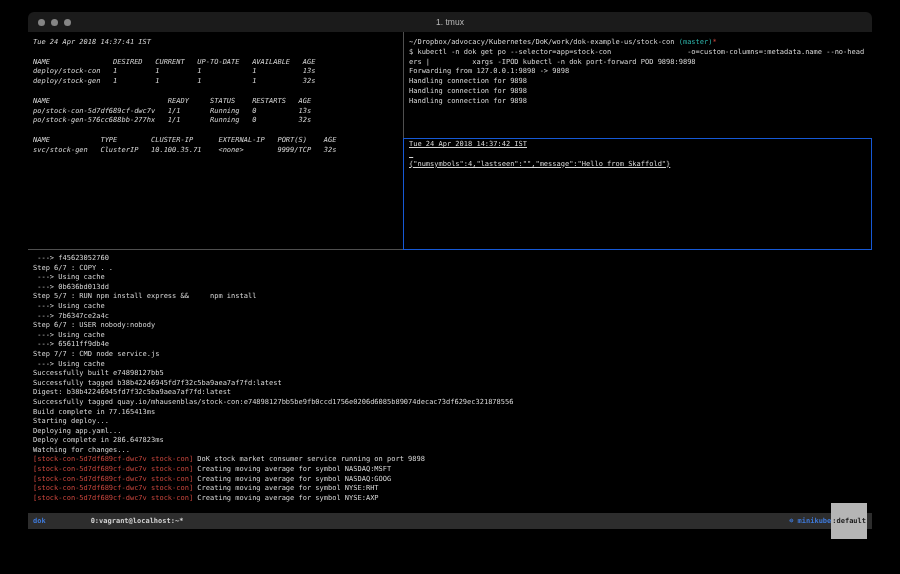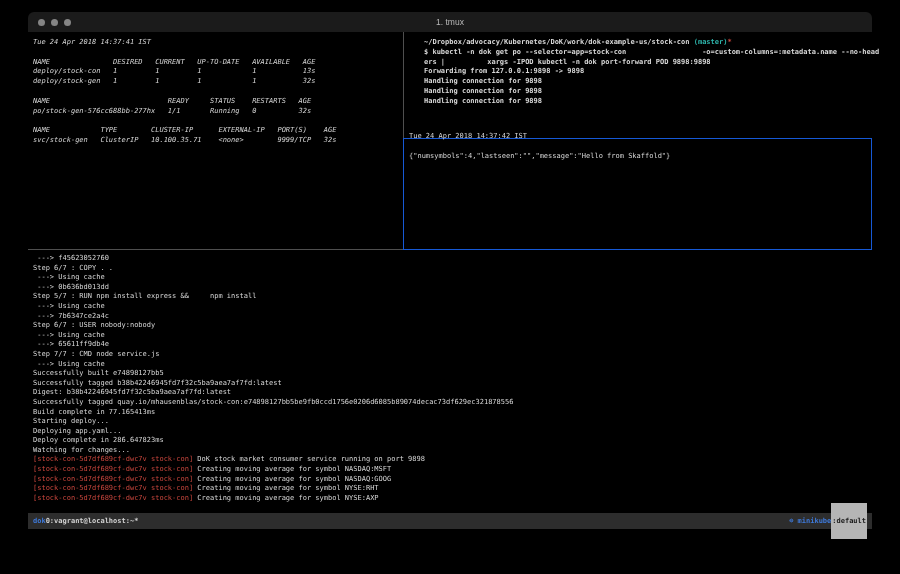--- a/index.html
+++ b/index.html
@@ -27,39 +27,39 @@
   .wtitle {
     position:absolute; left:0; right:0; top:0; height:20px; text-align:center; line-height:20px;
     font-family:"Liberation Sans", sans-serif; font-size:8.5px; color:#b8b8b8;
   }
   .term {
     position:absolute; left:0; top:20px; right:0; bottom:0; background:var(--background);
     font-family:"DejaVu Sans Mono", monospace; font-size:7px; color:var(--foreground);
   }
   .tline { white-space:pre; }
   .pane-left     { position:absolute; left:5px;   top:6px;   width:368px; line-height:9.8px;font-style:italic; }
-  .pane-tr       { position:absolute; left:396px; top:6px;   width:460px; line-height:9.8px;font-weight:bold; }
-  .pane-mr       { position:absolute; left:381px; top:100px; width:460px; line-height:9.8px; }
+  .pane-tr       { position:absolute; left:381px; top:6px;   width:460px; line-height:9.8px; }
+  .pane-mr       { position:absolute; left:381px; top:108px; width:460px; line-height:9.8px;text-decoration:underline; }
   .pane-bottom   { position:absolute; left:5px;   top:222px; width:834px; line-height:9.6px; }
   .divider-v { position:absolute; left:375px; top:0; width:1px; height:106px; background:var(--pane-border); }
   .divider-h { position:absolute; left:0; top:217px; width:375px; height:1px; background:var(--pane-border); }
   .active-box {
     position:absolute; left:375px; top:106px; width:469px; height:112px;
     border:1px solid var(--active-pane-border); pointer-events:none;
   }
   .cyan { color:var(--git-branch-cyan); }
   .red  { color:var(--alert-red); }
   .blue { color:var(--status-blue); }
   .statusbar {
     position:absolute; left:0; top:481px; right:0; height:16px;
     background:var(--status-bg); display:flex; align-items:center;
     font-size:7px; font-weight:bold; padding:0 5px; white-space:pre;
   }
-  .status-left { display:flex; align-items:center; }
-  .win-label { color:#d2d2d2; }
+  .status-left { display:flex; align-items:center; gap:5px; }
+  .win-label { color:#d2d2d2;margin-left:40px; }
   .status-right { margin-left:auto; display:flex; align-items:center; }
   .ns-badge { background:var(--namespace-badge-bg); color:var(--namespace-badge-fg); padding:14px 1px;text-align:center; }
 </style>
 </head>
 <body>
 
 <div class="window">
 
   <div class="titlebar">
     <div class="dots">
@@ -73,20 +73,21 @@
   <div class="term">
 
     <div class="pane-left">
         <div class="tline">Tue 24 Apr 2018 14:37:41 IST</div>
         <div class="tline">&nbsp;</div>
         <div class="tline">NAME               DESIRED   CURRENT   UP-TO-DATE   AVAILABLE   AGE</div>
         <div class="tline">deploy/stock-con   1         1         1            1           13s</div>
         <div class="tline">deploy/stock-gen   1         1         1            1           32s</div>
         <div class="tline">&nbsp;</div>
         <div class="tline">NAME                            READY     STATUS    RESTARTS   AGE</div>
+        <div class="tline">po/stock-con-5d7df689cf-dwc7v   1/1       Running   0          13s</div>
         <div class="tline">po/stock-gen-576cc688bb-277hx   1/1       Running   0          32s</div>
         <div class="tline">&nbsp;</div>
         <div class="tline">NAME            TYPE        CLUSTER-IP      EXTERNAL-IP   PORT(S)    AGE</div>
         <div class="tline">svc/stock-gen   ClusterIP   10.100.35.71    &lt;none&gt;        9999/TCP   32s</div>
       </div>
 
     <div class="pane-tr">
       <div class="tline"><span>~/Dropbox/advocacy/Kubernetes/DoK/work/dok-example-us/stock-con </span><span class="cyan">(master)</span><span class="red">*</span></div>
       <div>
           <div class="tline">$ kubectl -n dok get po --selector=app=stock-con                  -o=custom-columns=:metadata.name --no-head</div>

